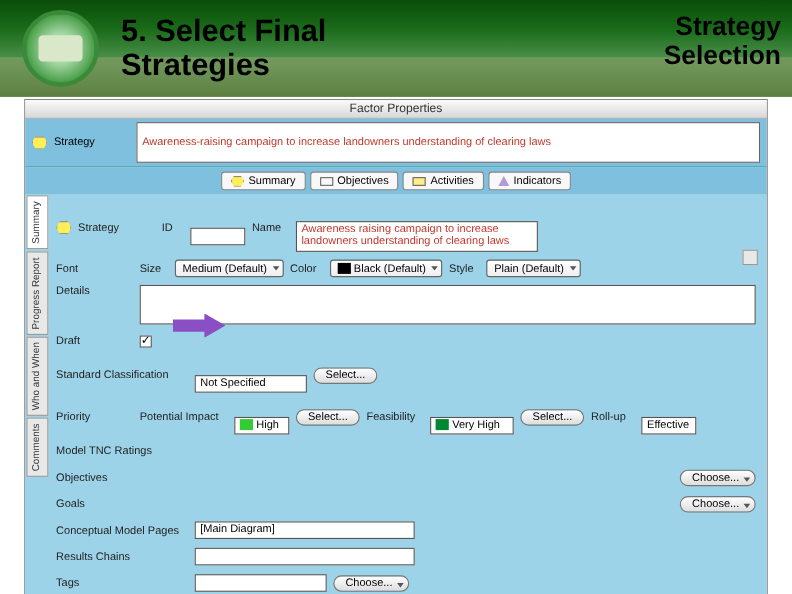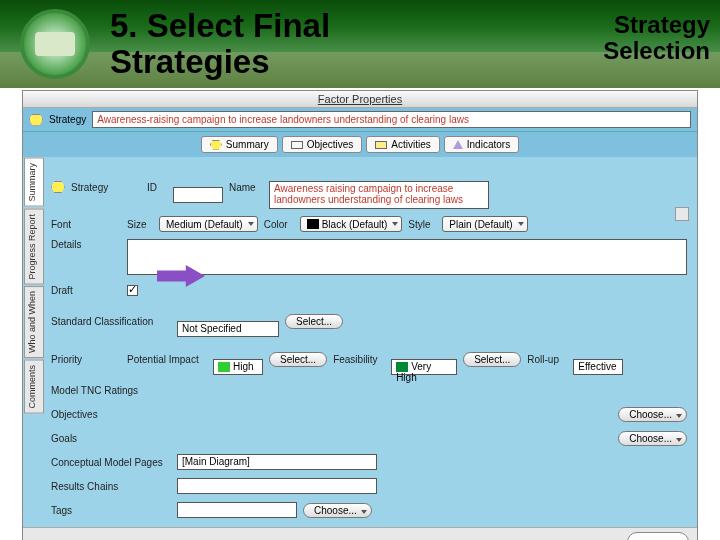--- a/index.html
+++ b/index.html
@@ -27,21 +27,21 @@
   border: 4px solid #3a8a3a;
   position: relative; z-index: 2;
   display: flex; align-items: center; justify-content: center;
 }
 .logo-map {
   width: 40px; height: 24px;
   background: #d8e8c8;
   border-radius: 4px;
 }
 .title-left {
-  font-size: 33px;
+  font-size: 28px;
   font-weight: bold;
   color: #000;
   margin-left: 20px;
   z-index: 3;
   position: relative;
   line-height: 1.1;
 }
 .title-right {
   position: absolute;
   right: 10px;
@@ -60,21 +60,20 @@
   background: #f0f0f0;
   font-size: 10px;
 }
 .win-title {
   background: linear-gradient(#fafafa, #d8d8d8);
   border-bottom: 1px solid #aaa;
   text-align: center;
   font-size: 11px;
   padding: 2px;
   color: #333;
-  text-decoration: underline;
 }
 .strategy-row {
   background: #7ec0de;
   padding: 3px 6px;
   display: flex;
   align-items: center;
   gap: 6px;
   border-bottom: 1px solid #5aa;
 }
 .hex {
@@ -82,23 +81,24 @@
   background: #ffee55;
   clip-path: polygon(25% 0%, 75% 0%, 100% 50%, 75% 100%, 25% 100%, 0% 50%);
   border: 1px solid #888;
   display: inline-block;
   flex-shrink: 0;
 }
 .strategy-input {
   flex: 1;
   background: #fff;
   border: 1px solid #666;
-  padding: 2px 4px;
+  padding: 12px 4px;
   color: #c0392b;
   font-size: 10px;
+  margin-left: 32px;
 }
 .tabs-row {
   background: #7ec0de;
   padding: 4px 0;
   display: flex;
   justify-content: center;
   gap: 4px;
 }
 .tab-btn {
   background: #f8f8f8;
@@ -376,21 +376,21 @@
         <span class="field" style="width:102px">Not Specified</span>
         <span class="btn">Select...</span>
       </div>
 
       <div class="form-row">
         <span class="lbl">Priority</span>
         <span class="lbl" style="min-width:80px">Potential Impact</span>
         <span class="field" style="width:50px"><span class="swatch-green"></span><span>High</span></span>
         <span class="btn">Select...</span>
         <span class="lbl" style="min-width:52px">Feasibility</span>
-        <span class="field" style="width:66px"><span class="swatch-dkgreen"></span><span>Very High</span></span>
+        <span class="field" style="width:76px"><span class="swatch-dkgreen"></span><span>Very High</span></span>
         <span class="btn">Select...</span>
         <span class="lbl" style="min-width:40px">Roll-up</span>
         <span class="field" style="width:50px">Effective</span>
       </div>
 
       <div class="form-row">
         <span class="lbl lbl-wide">Model TNC Ratings</span>
       </div>
 
       <div class="form-row">

